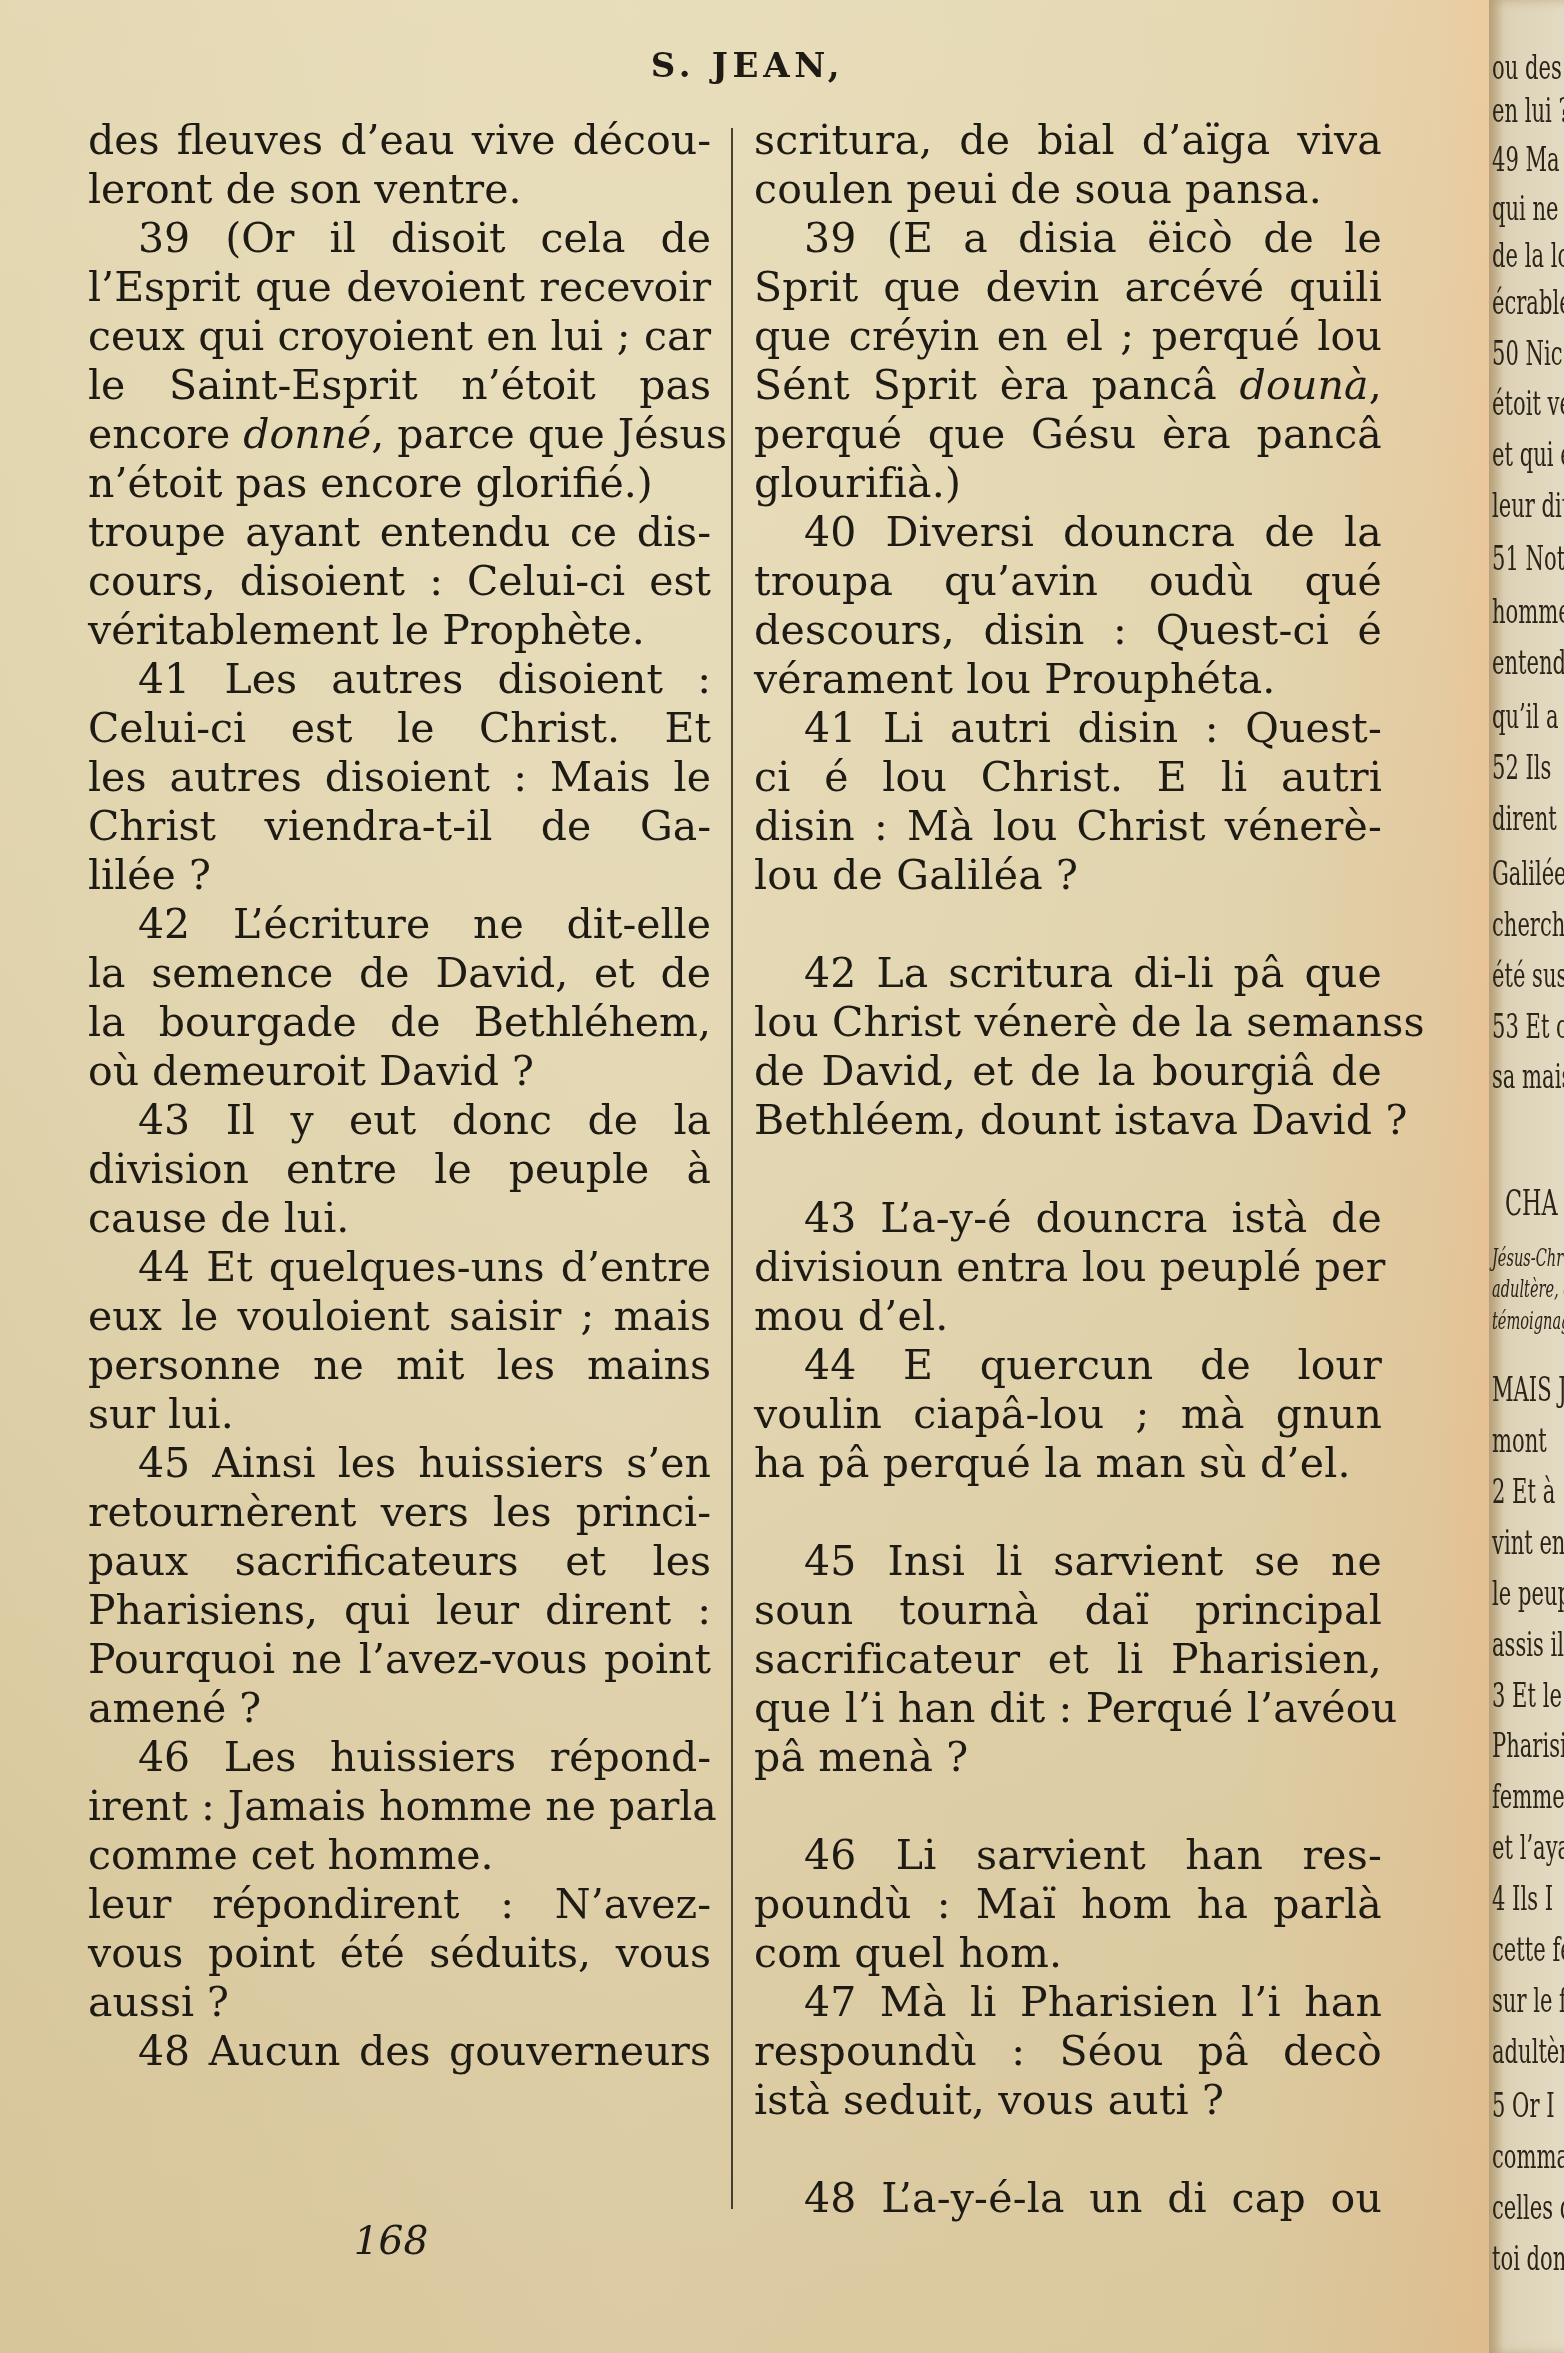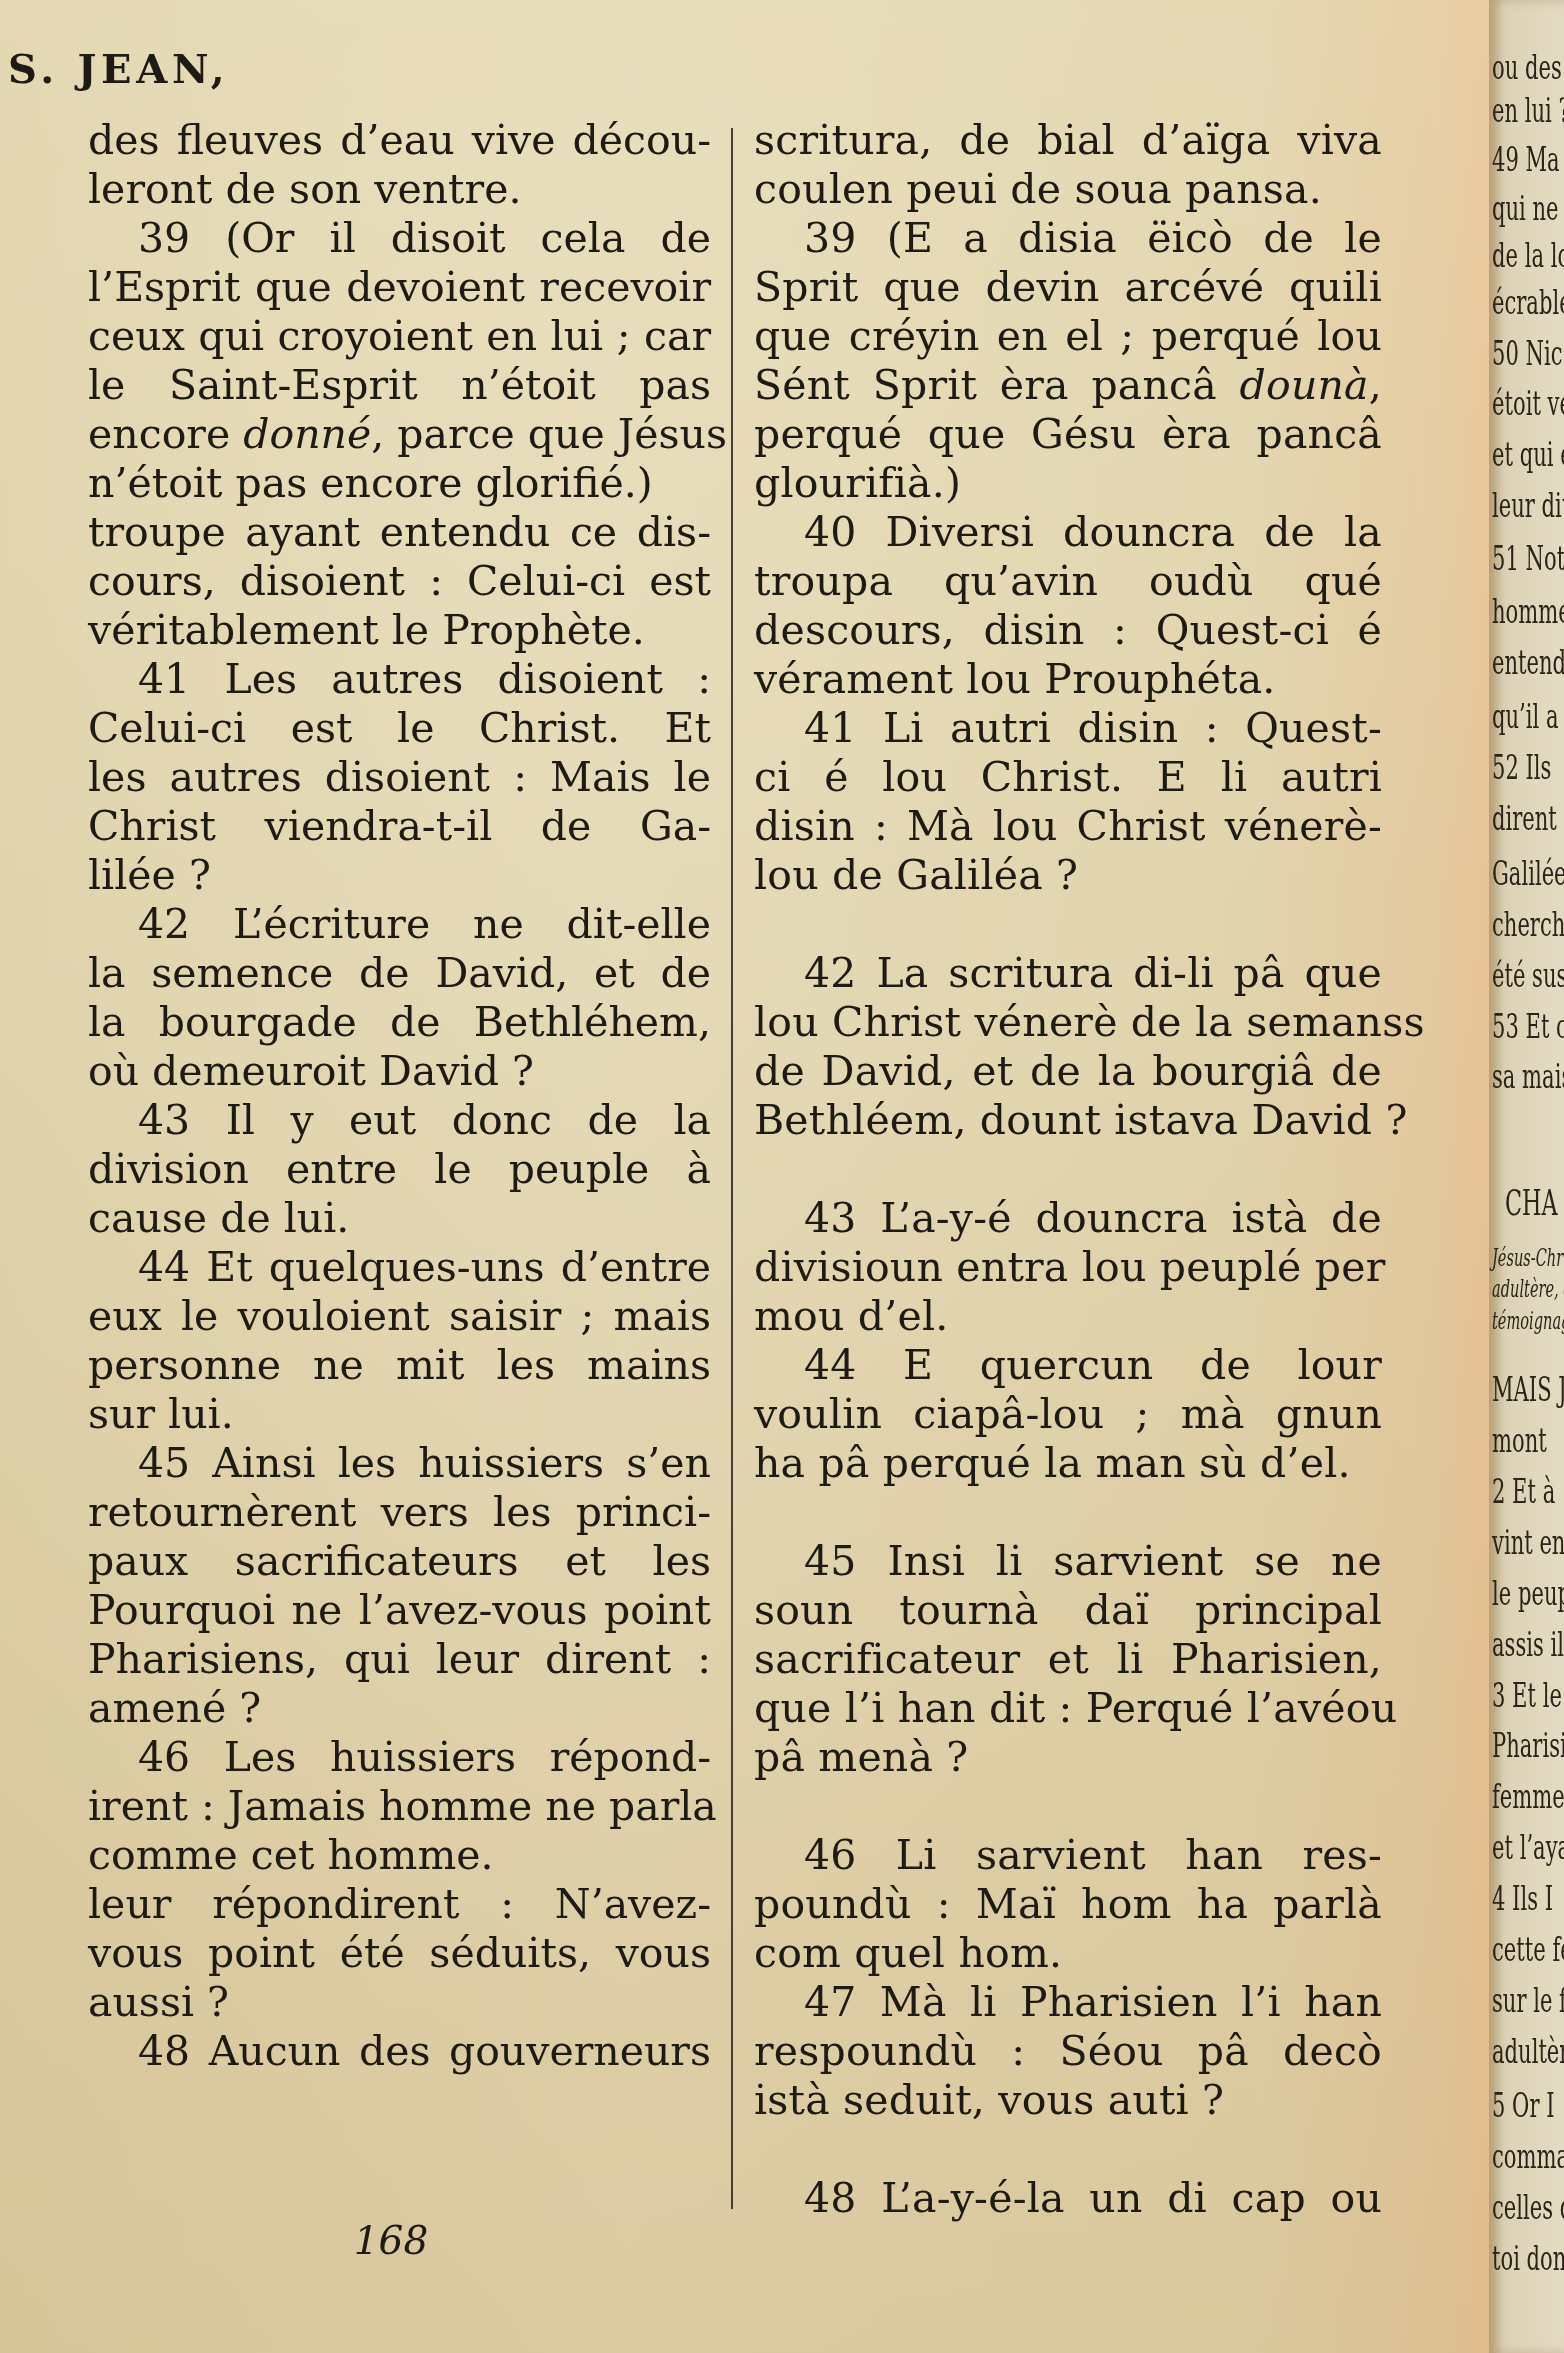--- a/index.html
+++ b/index.html
@@ -9,22 +9,22 @@
     font-family: "DejaVu Serif", "Liberation Serif", serif;
     color:#1e1a14;
   }
   .page-shade {
     position:absolute; inset:0;
     background: radial-gradient(ellipse at 30% 20%, rgba(240,230,200,0.35), rgba(0,0,0,0) 60%),
                 linear-gradient(180deg, rgba(255,245,215,0.15), rgba(0,0,0,0) 40%, rgba(190,150,90,0.18));
     pointer-events:none;
   }
   .running-head {
-    position:absolute; top:45px; left:8px; width:1463px; text-align:left;
-    font-size:40px; letter-spacing:4.7px; font-weight:bold;
+    position:absolute; top:45px; left:16px; width:1463px; text-align:center;
+    font-size:34px; letter-spacing:4.7px; font-weight:bold;
   }
   .column {
     position:absolute; top:116px;
     font-size:41px; line-height:49px;
   }
   .col-left { left:88px; width:623px; }
   .col-right { left:754px; width:628px; }
   .line {
     display:block; white-space:nowrap; text-align:justify; text-align-last:justify;
     height:49px;
@@ -87,22 +87,22 @@
     <span class="line indent">43 Il y eut donc de la</span>
     <span class="line">division entre le peuple à</span>
     <span class="line last">cause de lui.</span>
     <span class="line indent">44 Et quelques-uns d’entre</span>
     <span class="line">eux le vouloient saisir ; mais</span>
     <span class="line">personne ne mit les mains</span>
     <span class="line last">sur lui.</span>
     <span class="line indent">45 Ainsi les huissiers s’en</span>
     <span class="line">retournèrent vers les princi-</span>
     <span class="line">paux sacrificateurs et les</span>
+    <span class="line">Pharisiens, qui leur dirent :</span>
     <span class="line">Pourquoi ne l’avez-vous point</span>
-    <span class="line">Pharisiens, qui leur dirent :</span>
     <span class="line last">amené ?</span>
     <span class="line indent">46 Les huissiers répond-</span>
     <span class="line">irent : Jamais homme ne parla</span>
     <span class="line last">comme cet homme.</span>
     <span class="line">leur répondirent : N’avez-</span>
     <span class="line">vous point été séduits, vous</span>
     <span class="line last">aussi ?</span>
     <span class="line indent">48 Aucun des gouverneurs</span>
   </div>
 <div class="divider"></div>

